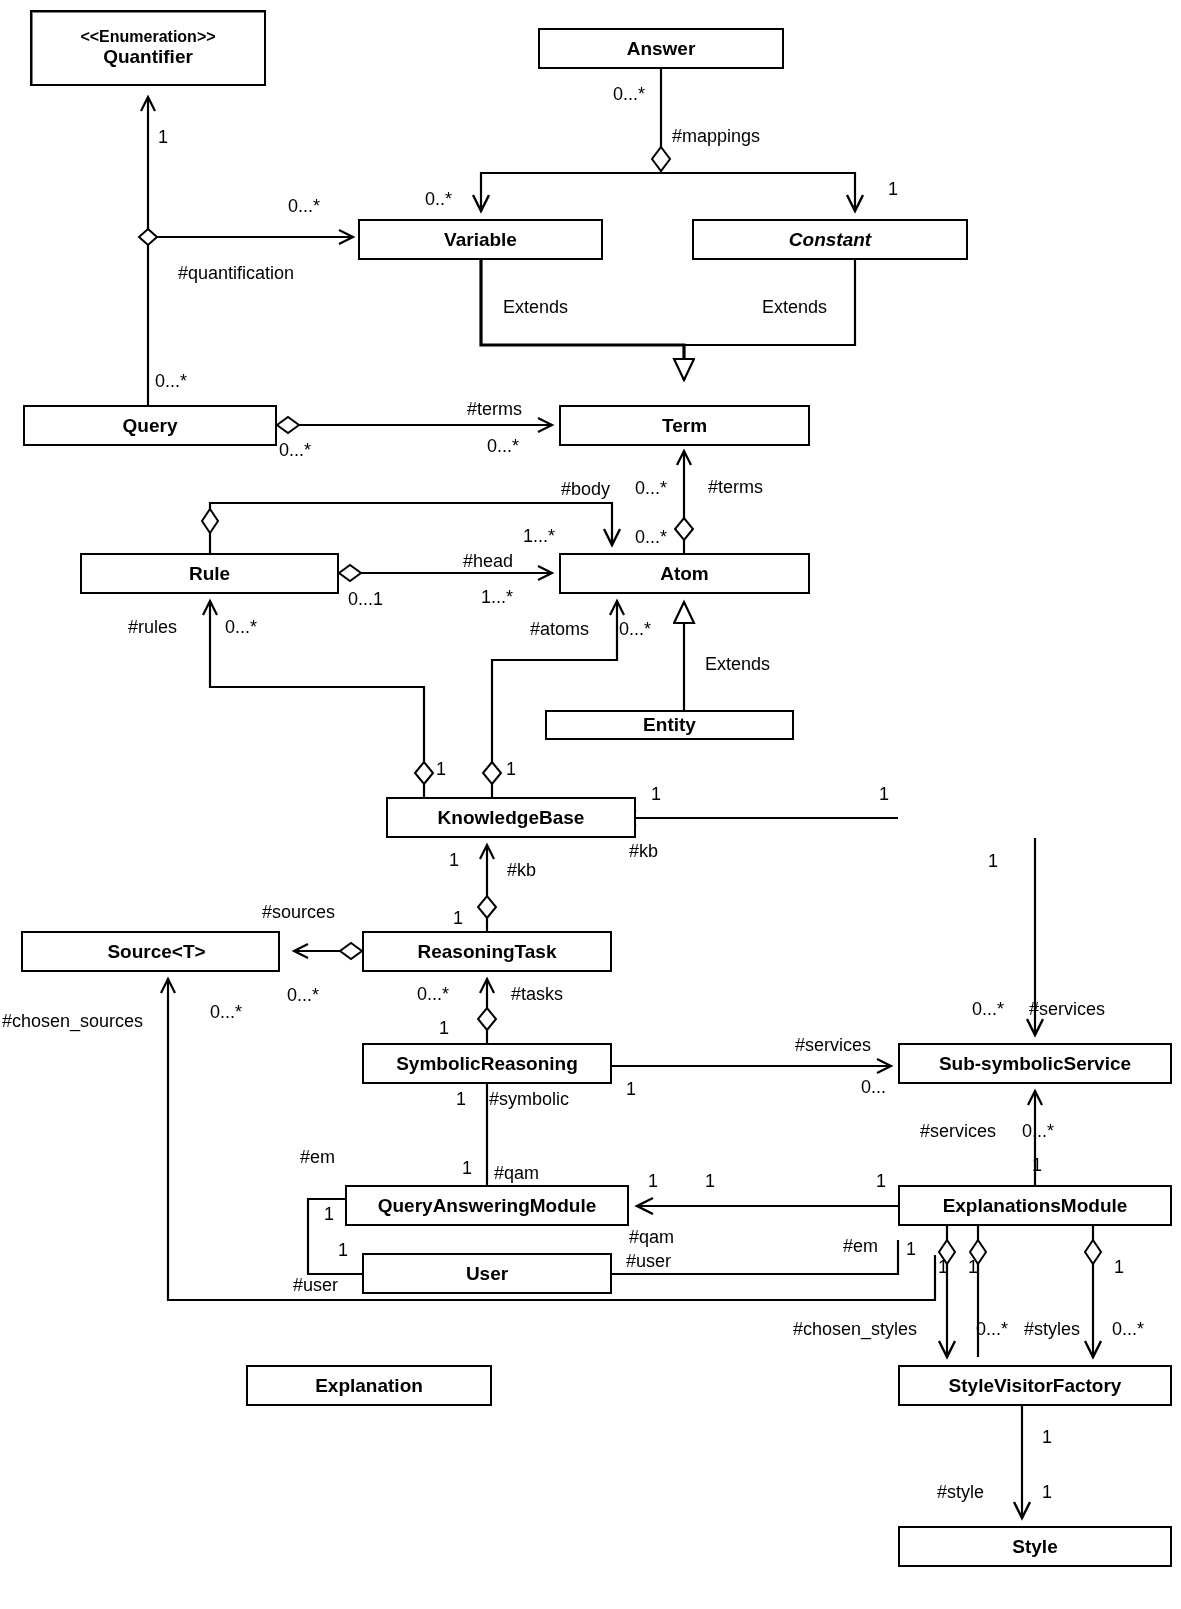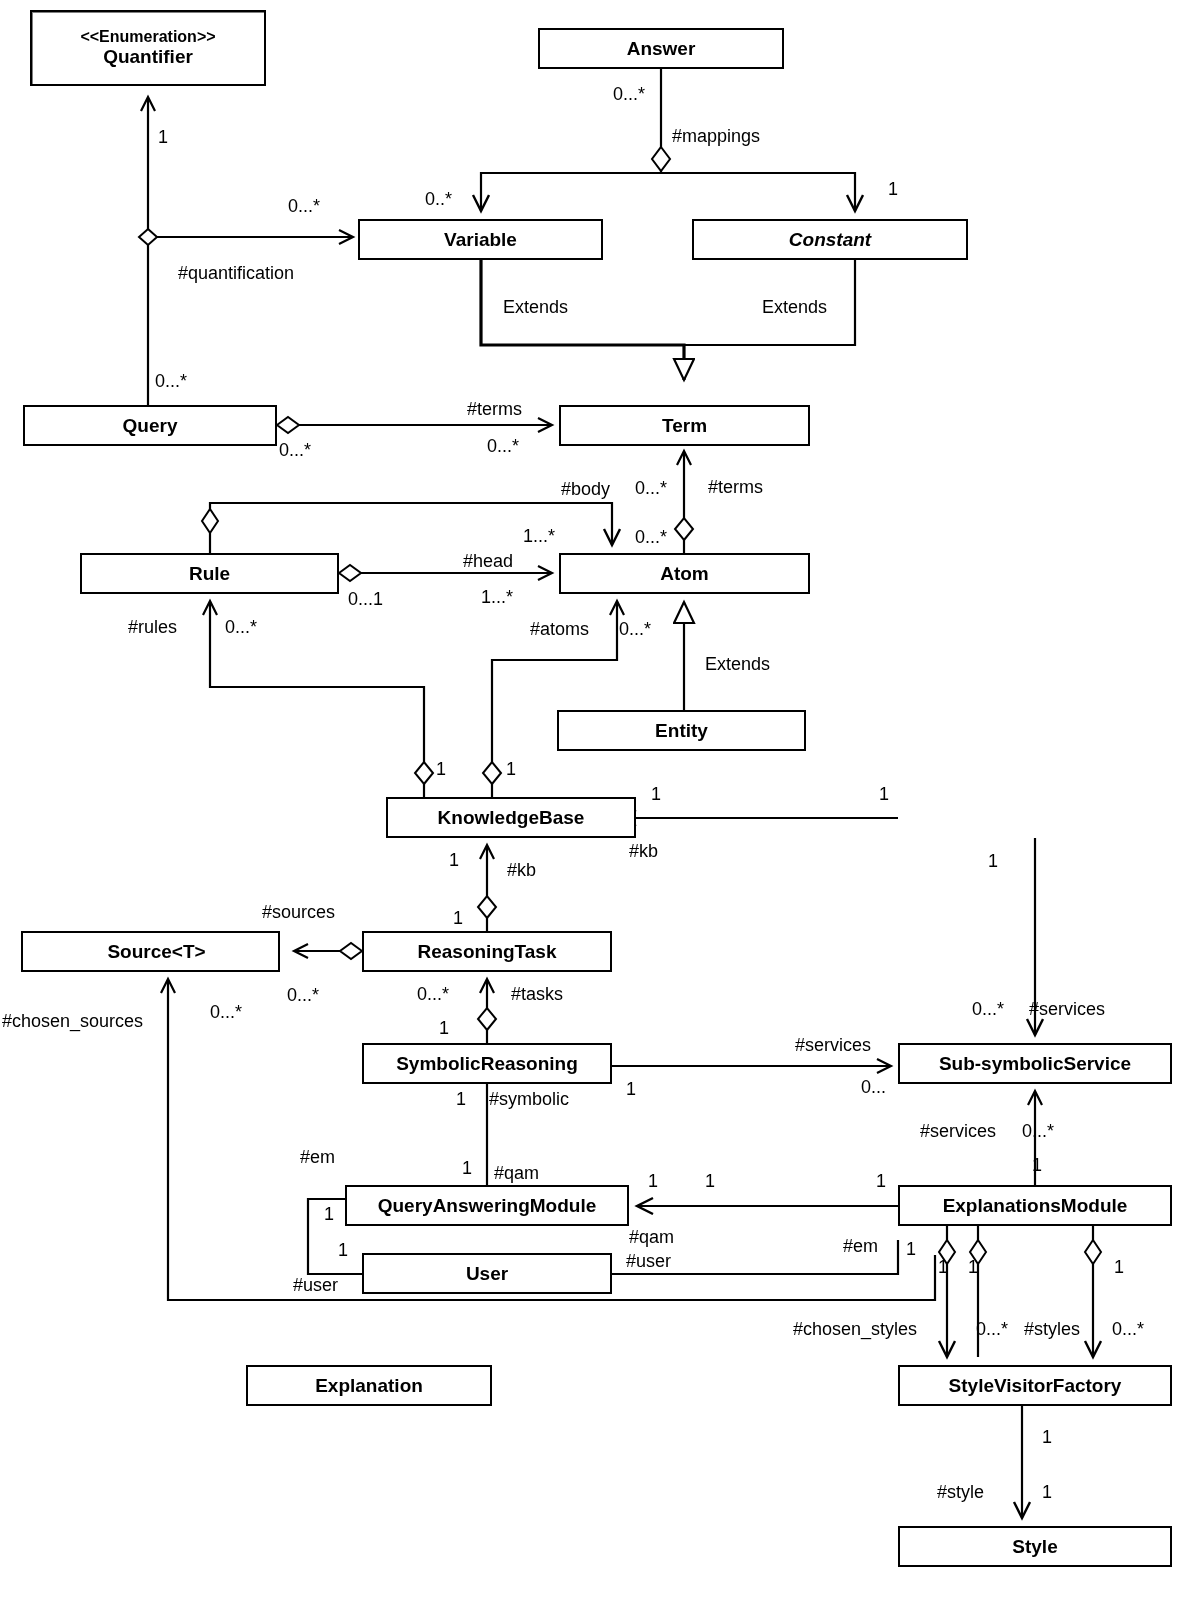--- a/index.html
+++ b/index.html
@@ -194,21 +194,21 @@
   </div>
 
   <div class="uml-class" style="left:80px; top:553px; width:259px; height:41px;">
     <span>Rule</span>
   </div>
 
   <div class="uml-class" style="left:559px; top:553px; width:251px; height:41px;">
     <span>Atom</span>
   </div>
 
-  <div class="uml-class" style="left:557px; top:710px; width:249px; height:41px;text-align:center;">
+  <div class="uml-class" style="left:545px; top:710px; width:249px; height:30px;text-align:center;">
     <span>Entity</span>
   </div>
 
   <div class="uml-class" style="left:362px; top:797px; width:250px; height:41px;margin-left:24px;">
     <span>KnowledgeBase</span>
   </div>
 
 
   <div class="uml-class" style="left:21px; top:931px; width:259px; height:41px;padding-left:12px;">
     <span>Source&lt;T&gt;</span>

